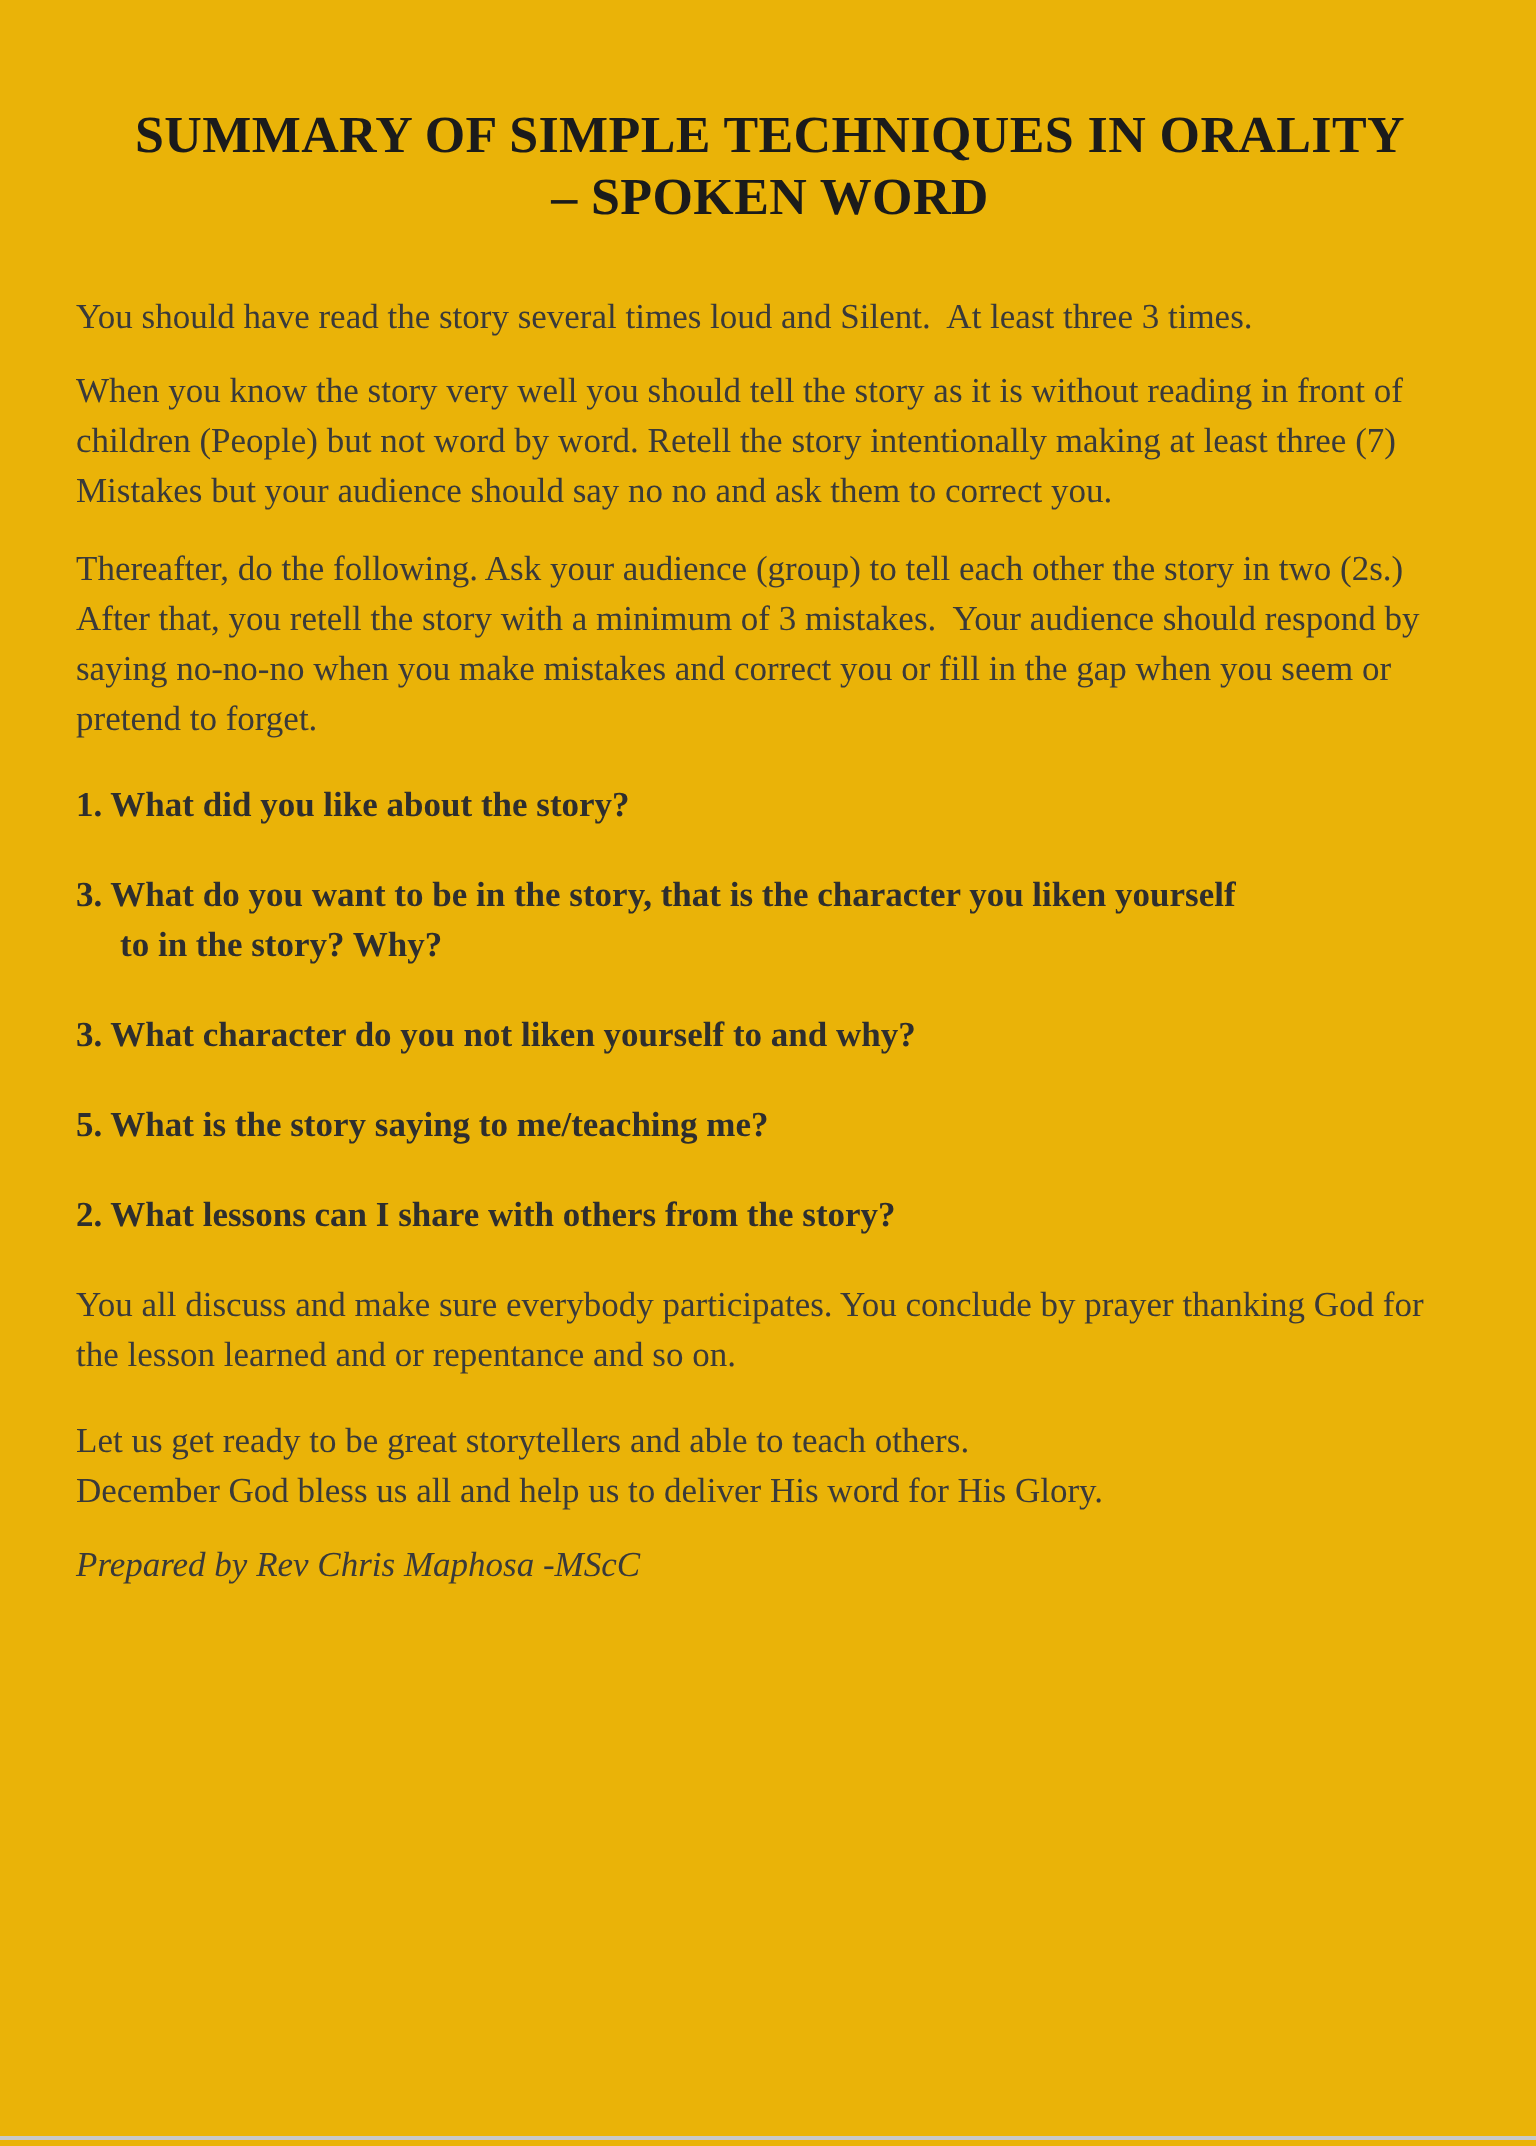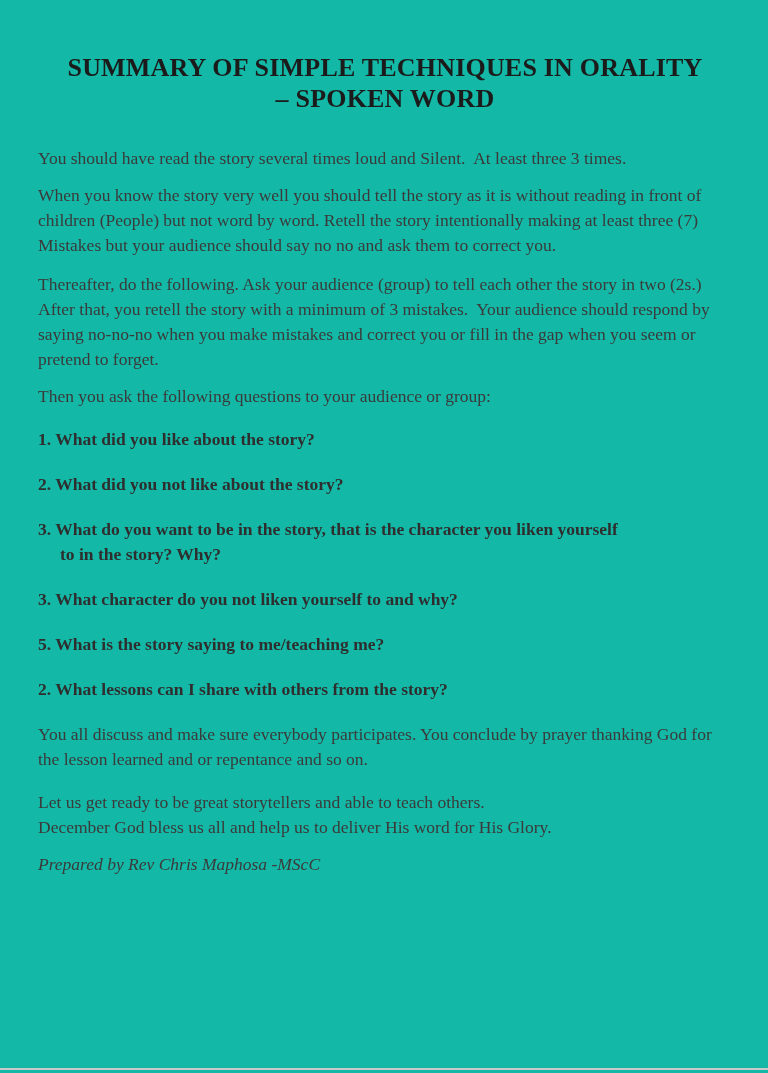--- a/index.html
+++ b/index.html
@@ -4,21 +4,21 @@
 <style>
   html, body {
     margin: 0;
     padding: 0;
     background: #ffffff;
   }
   .page {
     position: relative;
     width: 768px;
     height: 1073px;
-    background: #14b8a6;
+    background: #eab308;
     overflow: hidden;
     font-family: "Liberation Serif", "DejaVu Serif", serif;
     color: #3a3a3a;
     box-sizing: border-box;
     padding: 52px 36px 0 38px;
   }
   .title {
     font-size: 26px;
     font-weight: bold;
     color: #1b1b1b;
@@ -68,25 +68,23 @@
     <span class="title-line">– SPOKEN WORD</span>
   </h1>
 
   <p class="para">You should have read the story several times loud and Silent.  At least three 3 times.</p>
 
   <p class="para">When you know the story very well you should tell the story as it is without reading in front of children (People) but not word by word. Retell the story intentionally making at least three (7) Mistakes but your audience should say no no and ask them to correct you.</p>
 
   <p class="para gap-top">Thereafter, do the following. Ask your audience (group) to tell each other the story in two (2s.)
 After that, you retell the story with a minimum of 3 mistakes.  Your audience should respond by saying no-no-no when you make mistakes and correct you or fill in the gap when you seem or pretend to forget.</p>
 
-  <p class="para">Then you ask the following questions to your audience or group:</p>
 
   <div class="questions">
     <p class="question">1. What did you like about the story?</p>
-    <p class="question">2. What did you not like about the story?</p>
     <p class="question">3. What do you want to be in the story, that is the character you liken yourself
 to in the story? Why?</p>
     <p class="question">3. What character do you not liken yourself to and why?</p>
     <p class="question">5. What is the story saying to me/teaching me?</p>
     <p class="question">2. What lessons can I share with others from the story?</p>
   </div>
 
   <p class="para closing-first">You all discuss and make sure everybody participates. You conclude by prayer thanking God for the lesson learned and or repentance and so on.</p>
 
   <p class="para closing-second">Let us get ready to be great storytellers and able to teach others.

